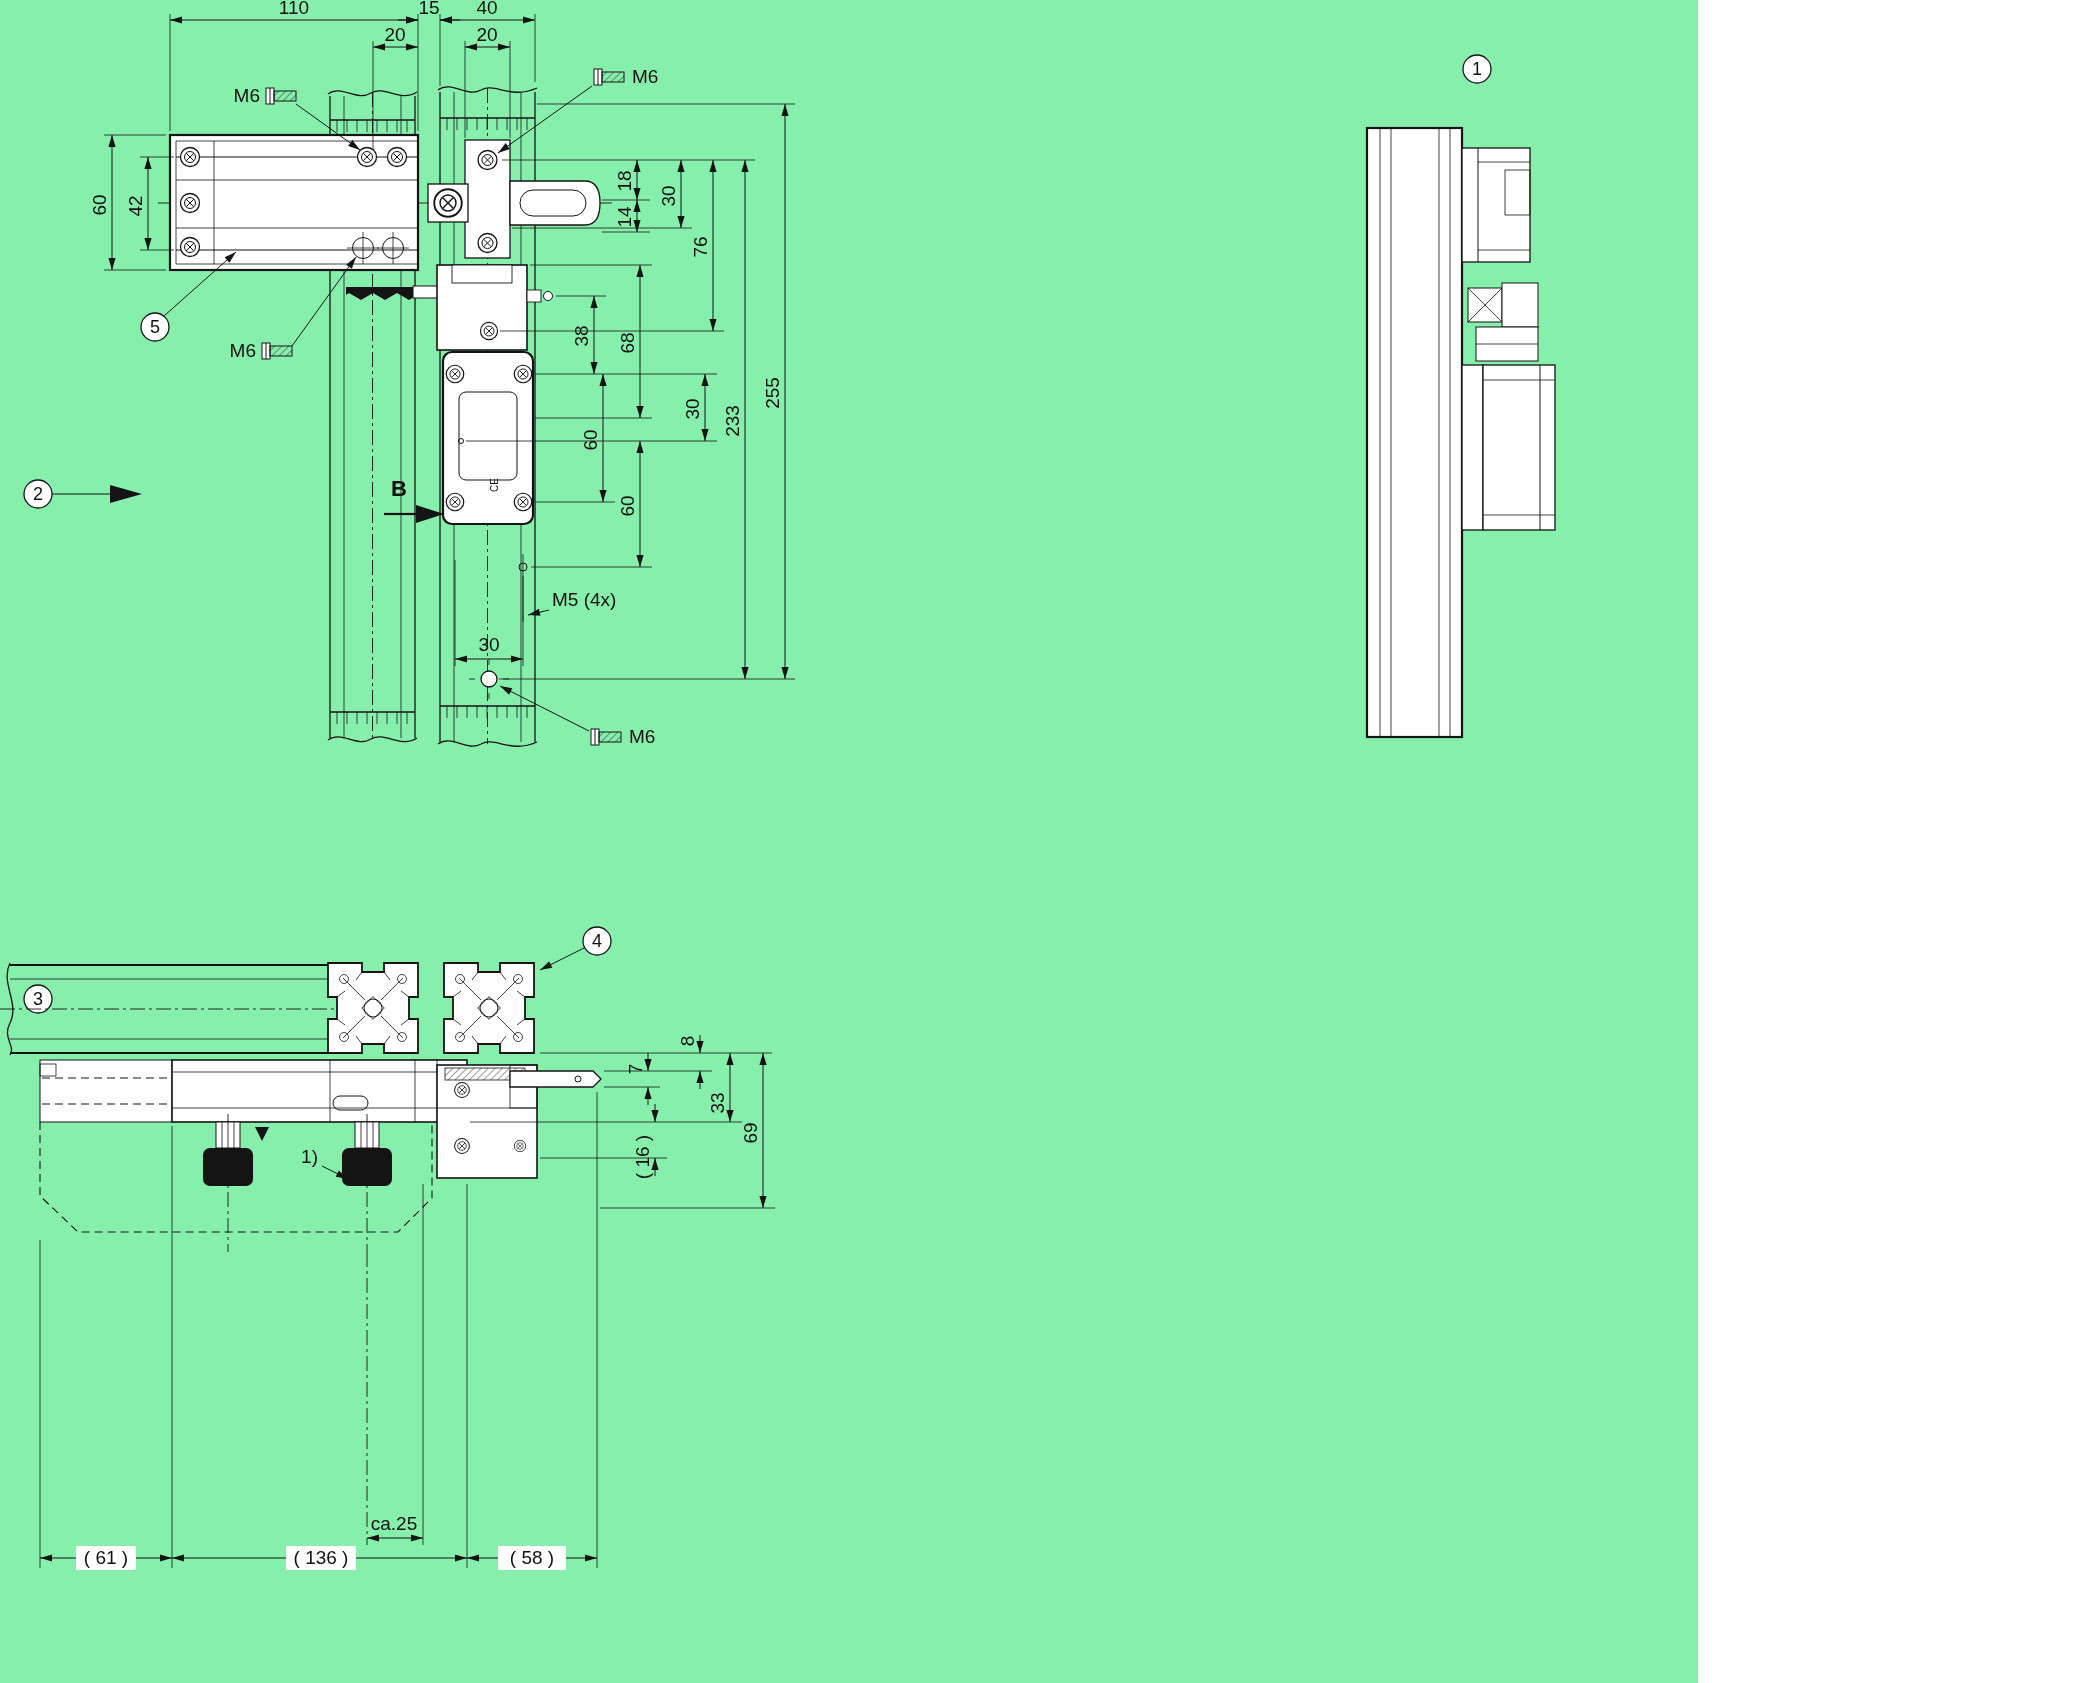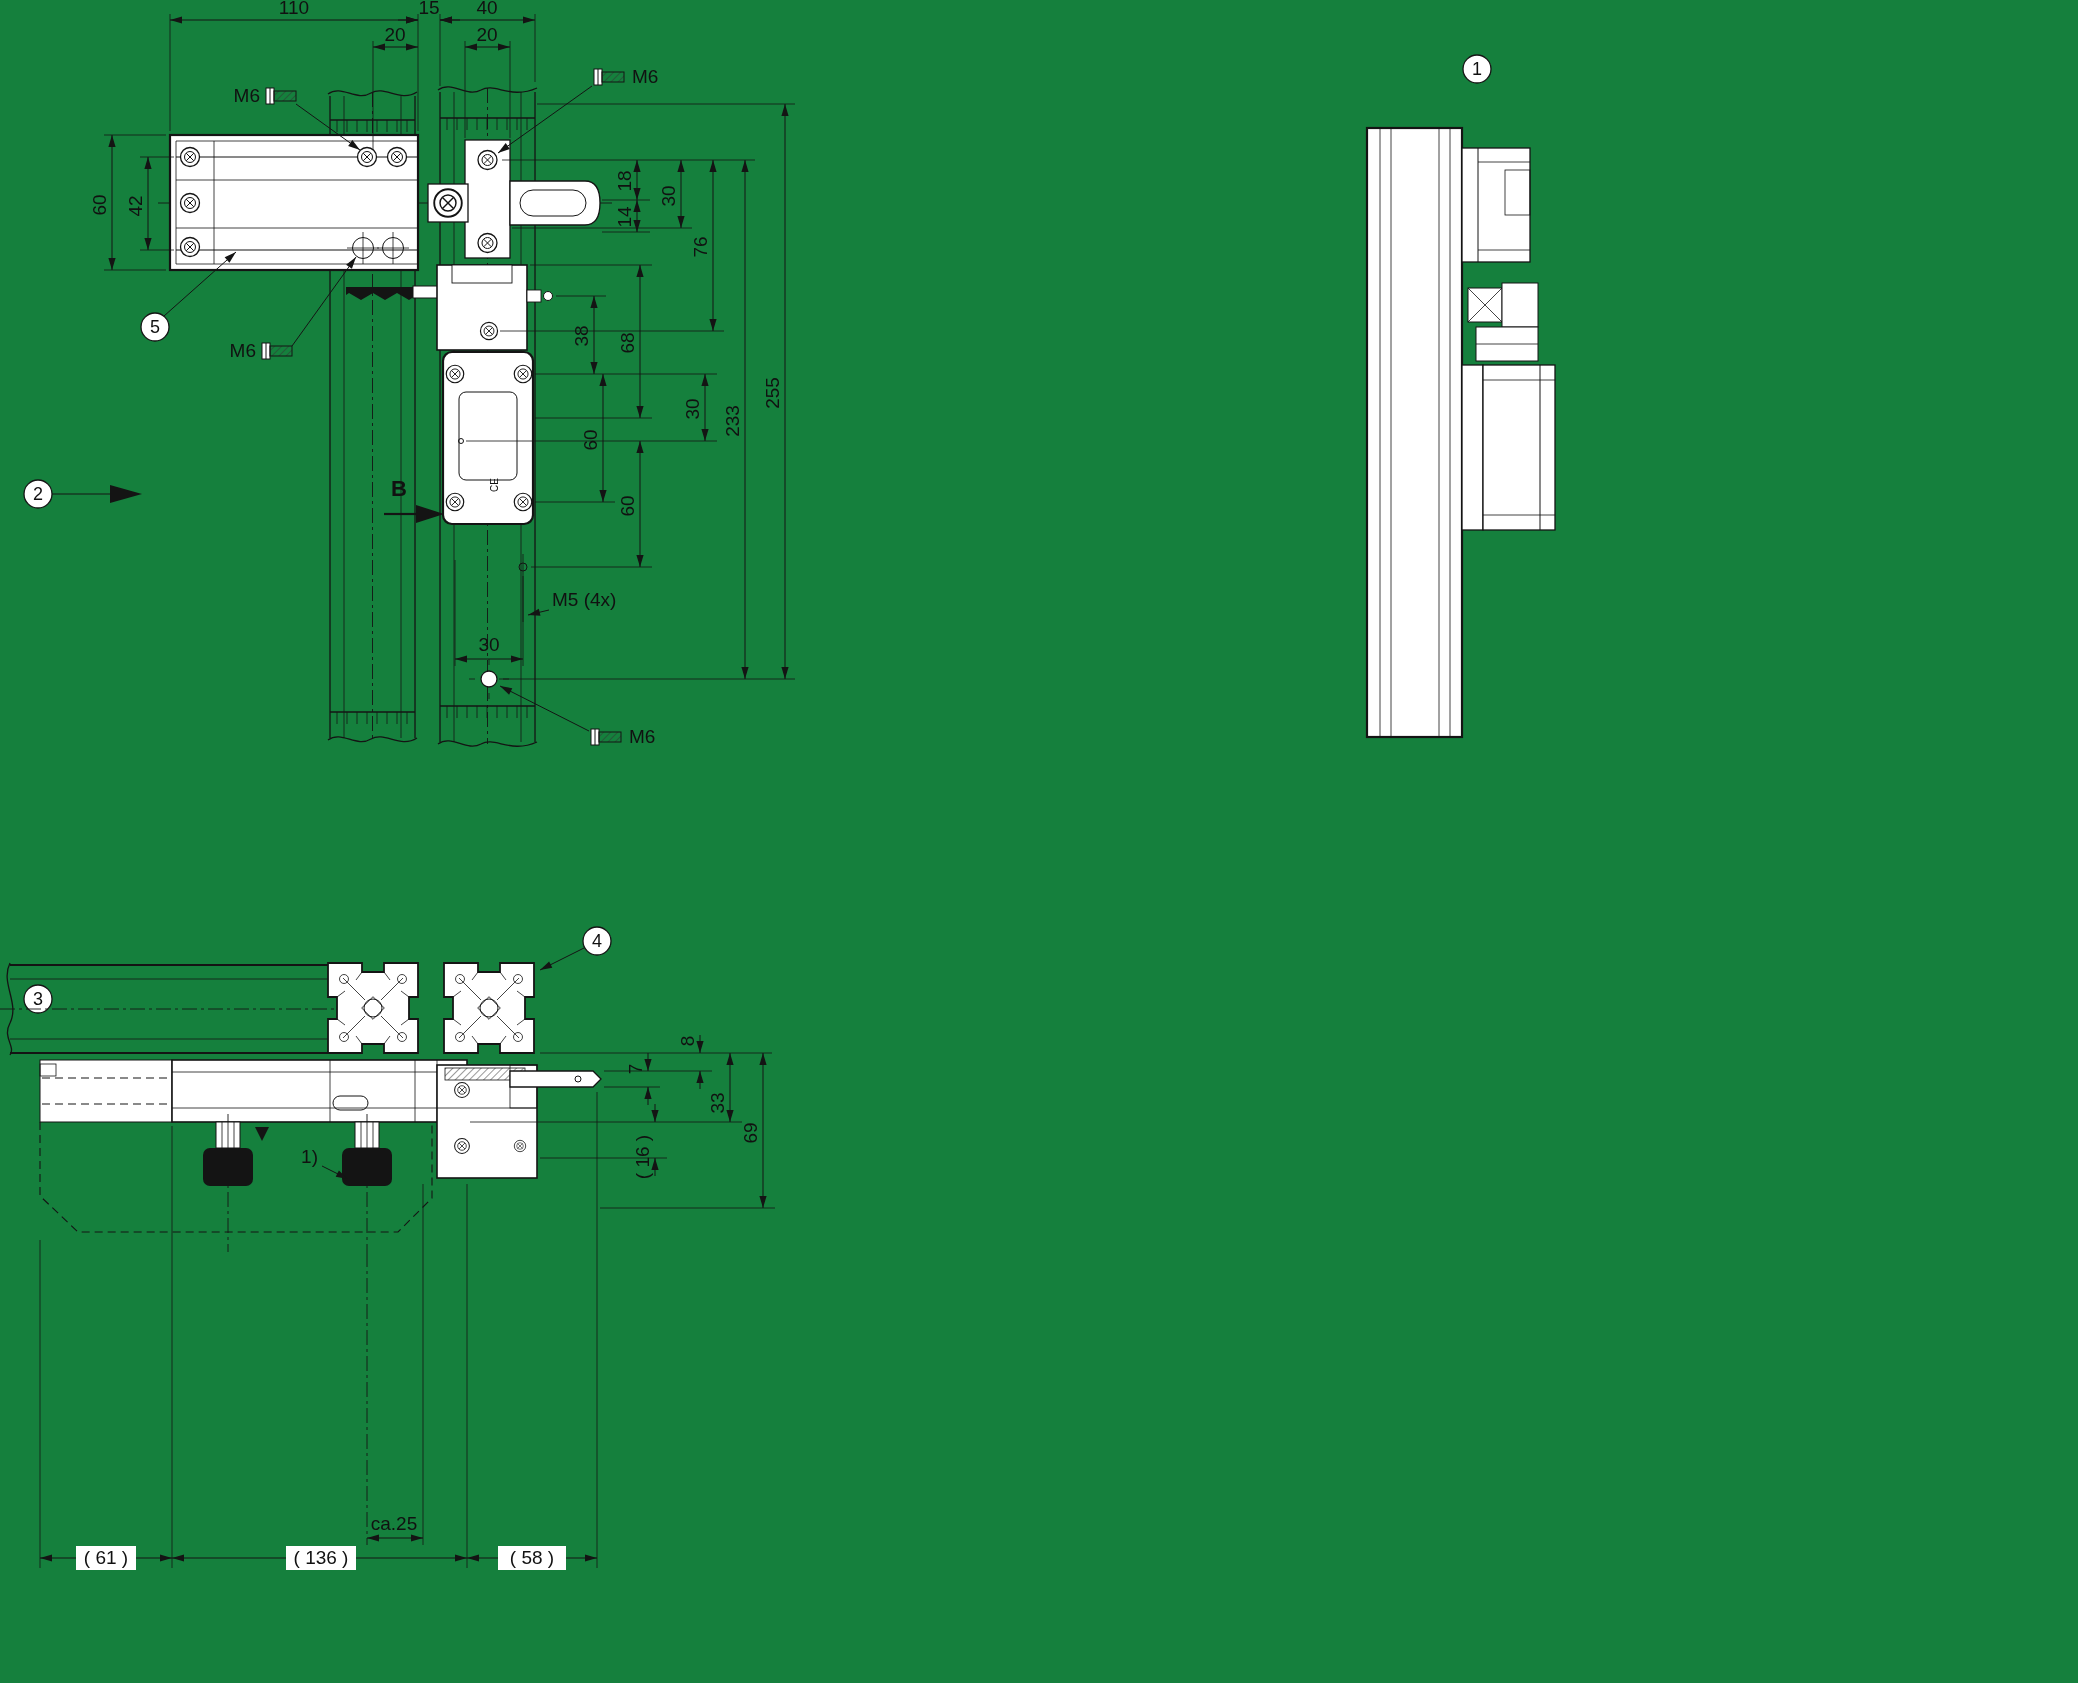--- a/index.html
+++ b/index.html
@@ -1,16 +1,16 @@
 <!DOCTYPE html>
 <html><head>
 <meta charset="utf-8">
 <style>
   html,body{margin:0;padding:0;background:#fff}
-  .canvas{width:2078px;height:1683px;background:#15803d;position:relative;font-family:"Liberation Sans",sans-serif}
+  .canvas{width:1698px;height:1683px;background:#86efac;position:relative;font-family:"Liberation Sans",sans-serif}
   svg{display:block}
   .s1{stroke:#141414;stroke-width:1.3;fill:none}
   .s2{stroke:#141414;stroke-width:2.2;fill:none}
   .xl{stroke:#141414;stroke-width:.8;fill:none}
   .dl{stroke:#141414;stroke-width:1;fill:none}
   .cl{stroke:#141414;stroke-width:.9;fill:none;stroke-dasharray:15 4 3 4}
   .hid{stroke:#141414;stroke-width:1.1;fill:none;stroke-dasharray:8 5}
   .wf{fill:#fff}
   .wf1{fill:#fff;stroke:#141414;stroke-width:1.3}
   .wf2{fill:#fff;stroke:#141414;stroke-width:2.2}

